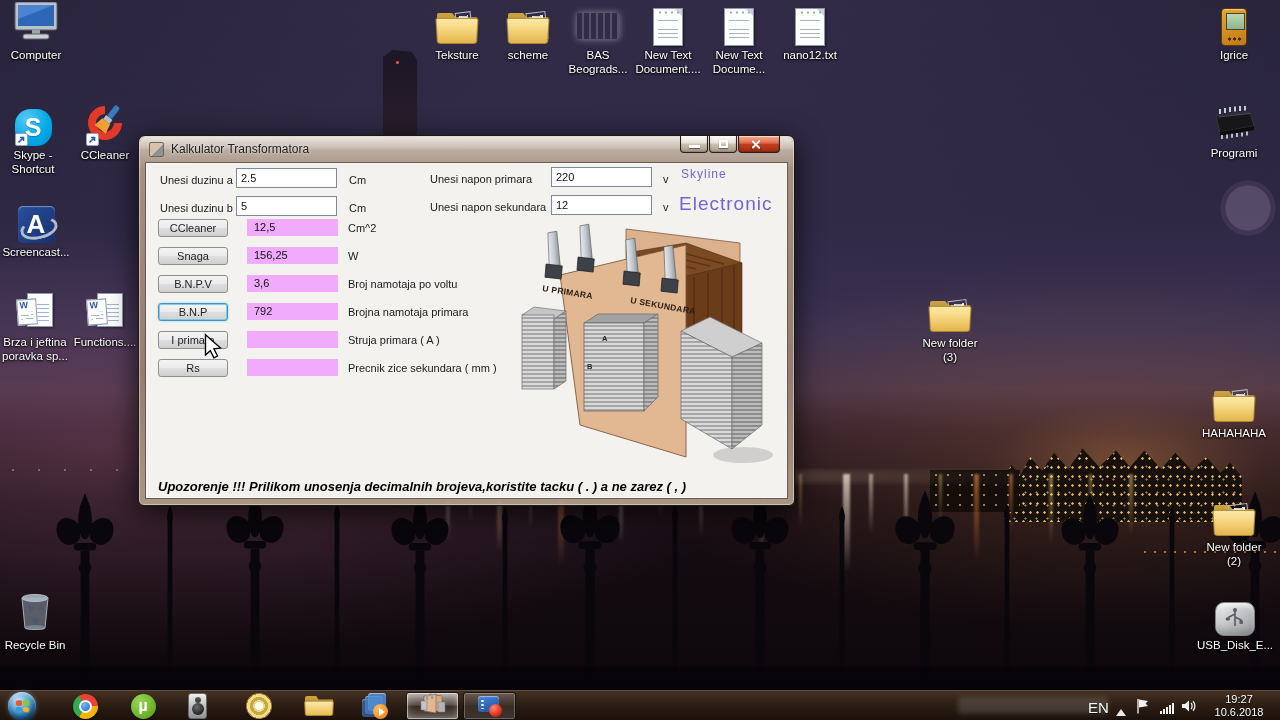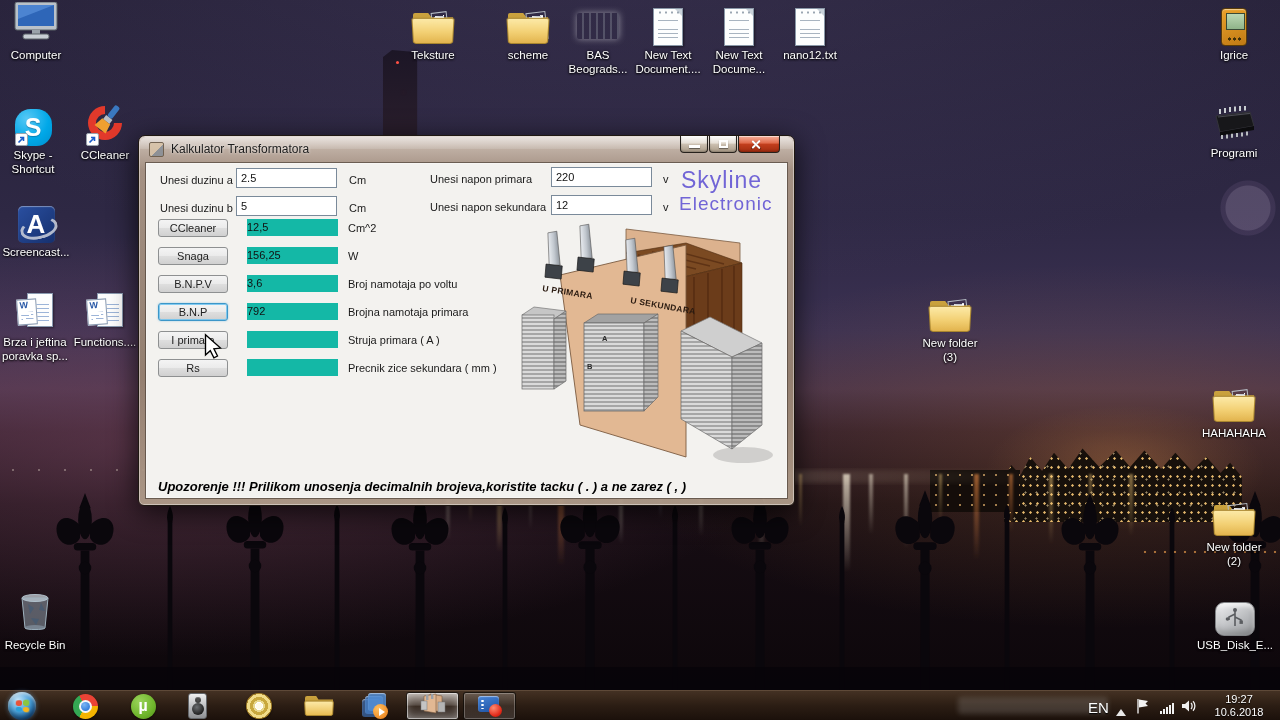--- a/index.html
+++ b/index.html
@@ -109,30 +109,30 @@
   .wc .minbar{position:absolute;left:8px;bottom:4px;width:11px;height:3px;background:#fff;box-shadow:0 1px 1px rgba(0,0,0,.5)}
   .wc .maxbox{position:absolute;left:9px;top:4px;width:9px;height:8px;border:2px solid #fff;box-shadow:0 1px 1px rgba(0,0,0,.4)}
   .wc .xbar{position:absolute;left:16px;top:3px;width:2.4px;height:11px;background:#fff;border-radius:1px;
     box-shadow:0 1px 1px rgba(0,0,0,.5)}
   .wc .xbar.a{transform:rotate(45deg)} .wc .xbar.b{transform:rotate(-45deg)}
   .client{position:absolute;inset:27px 7px 7px 7px;background:#f3f2ef;
     box-shadow:0 0 0 1px rgba(70,60,50,.65), inset 0 0 0 1px rgba(255,255,255,.35)}
   .flabel{position:absolute;font-size:11px;color:#1a1a1a;white-space:nowrap}
   .txt{position:absolute;width:101px;height:20px;border:1px solid #7a8a9a;background:#fff;font-size:11px;
     font-family:"Liberation Sans",sans-serif;padding-left:4px;color:#111}
-  .brand1{position:absolute;left:535px;top:4px;font-size:23px;letter-spacing:1px;color:#7165d6}
+  .brand1{position:absolute;left:535px;top:4px;font-size:12px;letter-spacing:1px;color:#7165d6}
   .brand2{position:absolute;left:533px;top:30px;font-size:19px;letter-spacing:1px;color:#7165d6}
   .calc-rows{position:absolute;left:12px;top:56px;display:flex;flex-direction:column;gap:10px}
   .calc-row{position:relative;height:18px;width:600px}
   .calc-btn{position:absolute;left:0;top:0;width:70px;height:18px;border:1px solid #8e9091;border-radius:3px;
     background:linear-gradient(180deg,#f4f4f4,#ebebeb 48%,#dedede 52%,#d0d0d0);
     font-size:11px;color:#222;font-family:"Liberation Sans",sans-serif;cursor:default}
   .calc-btn.focused{border-color:#3c96c8;box-shadow:inset 0 0 0 1px rgba(110,195,240,.85),0 0 2px rgba(80,170,220,.6)}
-  .calc-val{position:absolute;left:89px;top:0;width:91px;height:17px;background:#14b8a6;font-size:11px;color:#111;
-    line-height:17px;padding-left:0}
+  .calc-val{position:absolute;left:89px;top:0;width:91px;height:17px;background:#f0abfc;font-size:11px;color:#111;
+    line-height:17px;padding-left:7px}
   .calc-desc{position:absolute;left:190px;top:0;font-size:11px;color:#1a1a1a;line-height:18px;white-space:nowrap}
   .warning{position:absolute;left:12px;top:316px;width:625px;font-size:13px;font-weight:bold;font-style:italic;color:#000}
   .tr-svg{position:absolute;left:372px;top:56px}
   .cursor-svg{position:absolute;left:58px;top:170px;z-index:60}
 
   
   .taskbar{position:absolute;left:0;bottom:0;width:1280px;height:30px;z-index:100;
     background:linear-gradient(180deg,rgba(72,52,36,.94),rgba(46,31,21,.95) 50%,rgba(28,17,11,.97));
     border-top:1px solid rgba(150,120,95,.55)}
   .orb{position:absolute;left:8px;top:1px;width:28px;height:28px;border-radius:50%;
@@ -381,21 +381,21 @@
       <ellipse cx="20" cy="6" rx="13" ry="3.5" fill="rgba(225,235,242,.65)" stroke="#aebcc6"></ellipse>
       <path d="M7,6 L10,36 C10,38 30,38 30,36 L33,6 Z" fill="rgba(180,200,214,.42)" stroke="#9fb2be"></path>
       <path d="M13,12 l6,4 -4,6 z M26,11 l-2,7 6,1 z M16,26 l8,1 -3,6 z" fill="rgba(60,90,120,.55)"></path>
       <ellipse cx="20" cy="35.5" rx="10" ry="2.5" fill="rgba(150,170,185,.5)"></ellipse>
     </svg>
   </span>
     </div>
   <div class="di-label">Recycle Bin</div>
 </div>
 
-<div class="dicon" style="left:395px;top:6px">
+<div class="dicon" style="left:419px;top:6px">
   <div class="art">
       <span class="folder">
         <span class="fback"></span>
         <span class="fpaper"></span>
         <span class="ffront"></span>
       </span>
     </div>
   <div class="di-label">Teksture</div>
 </div>
 

